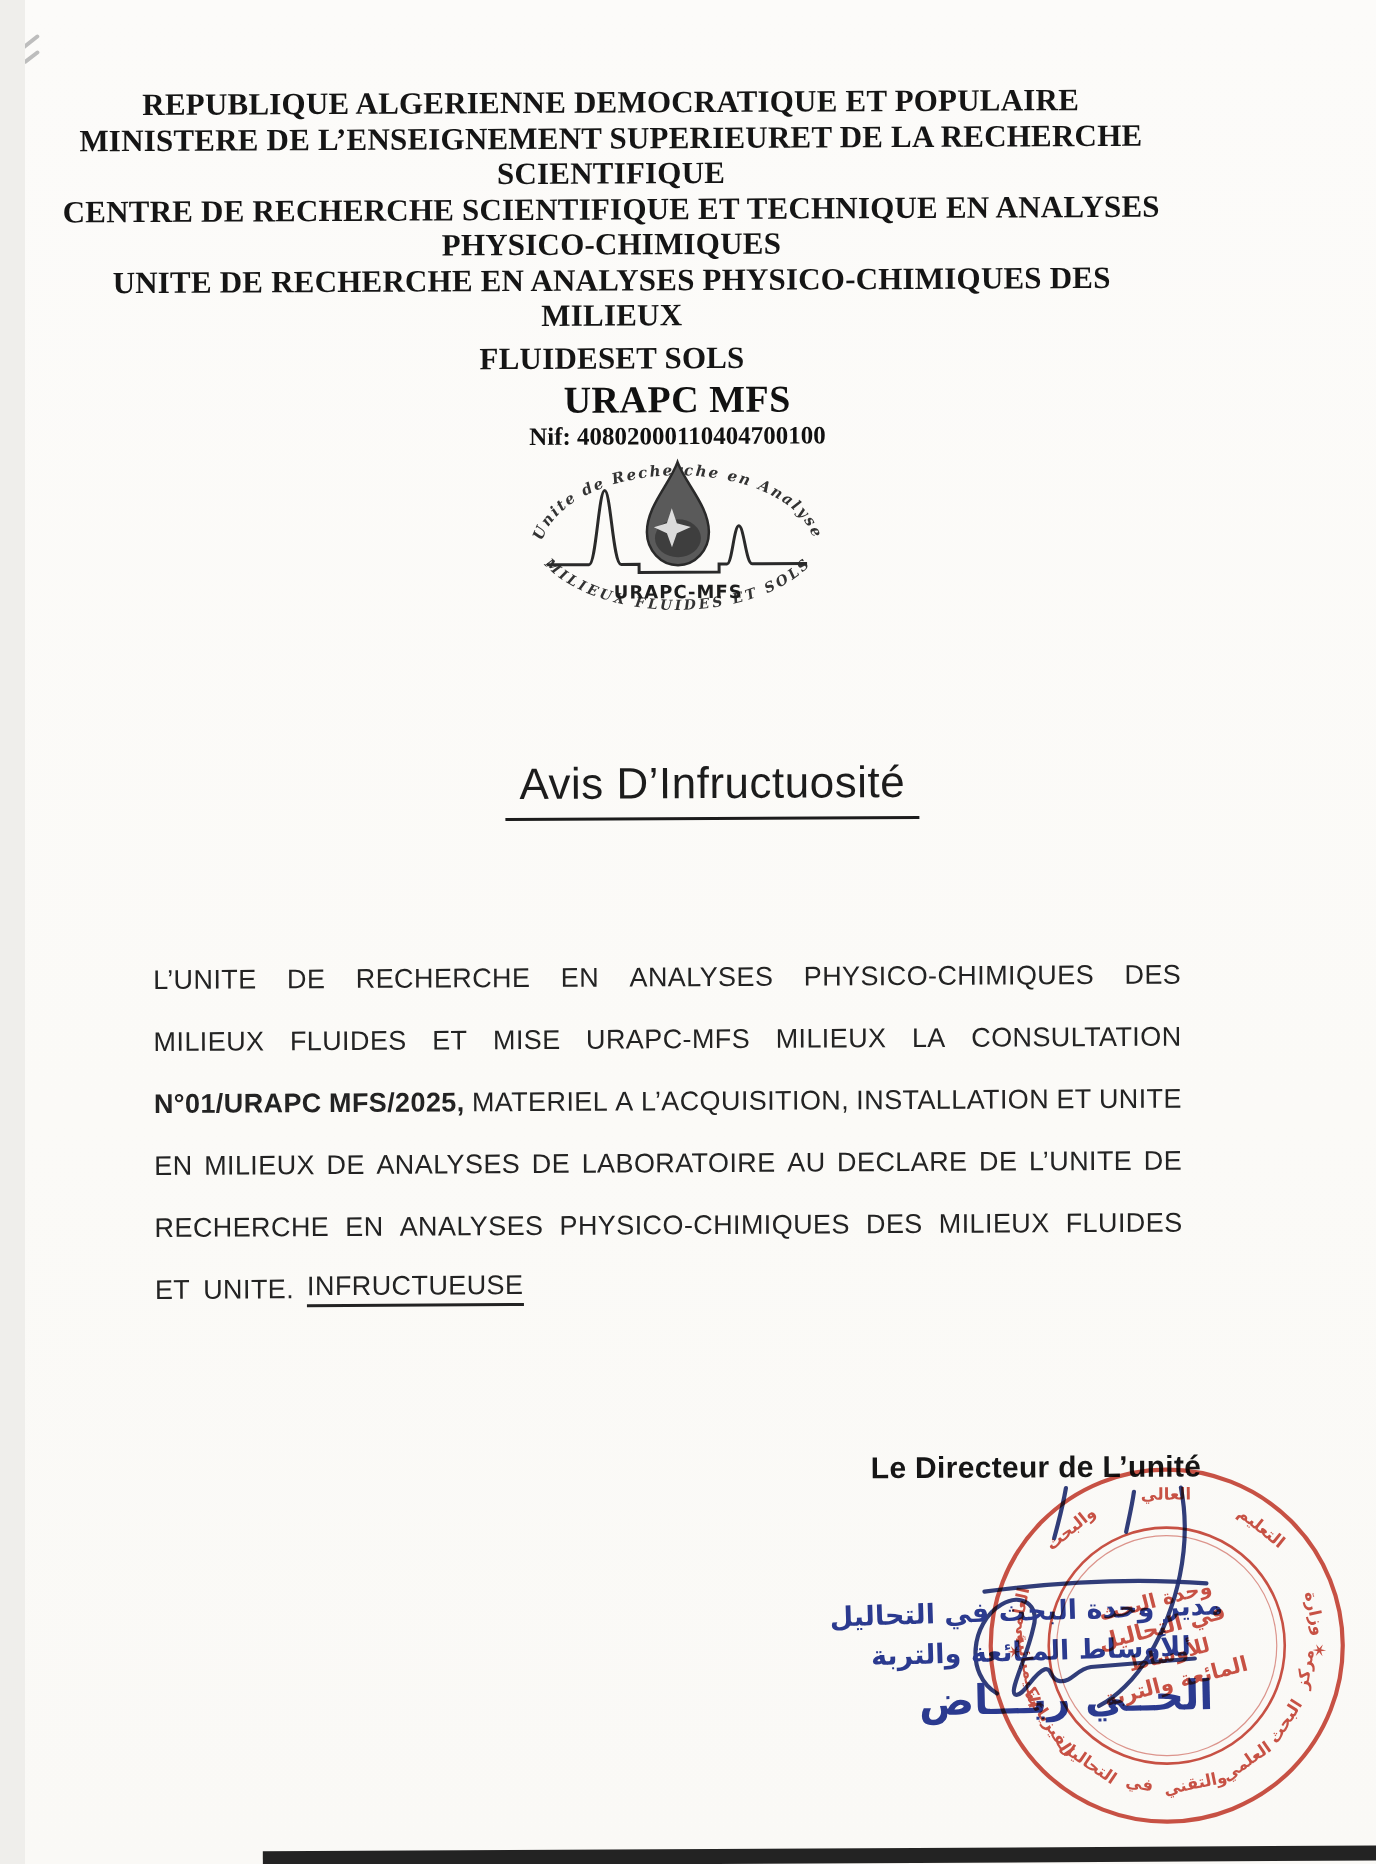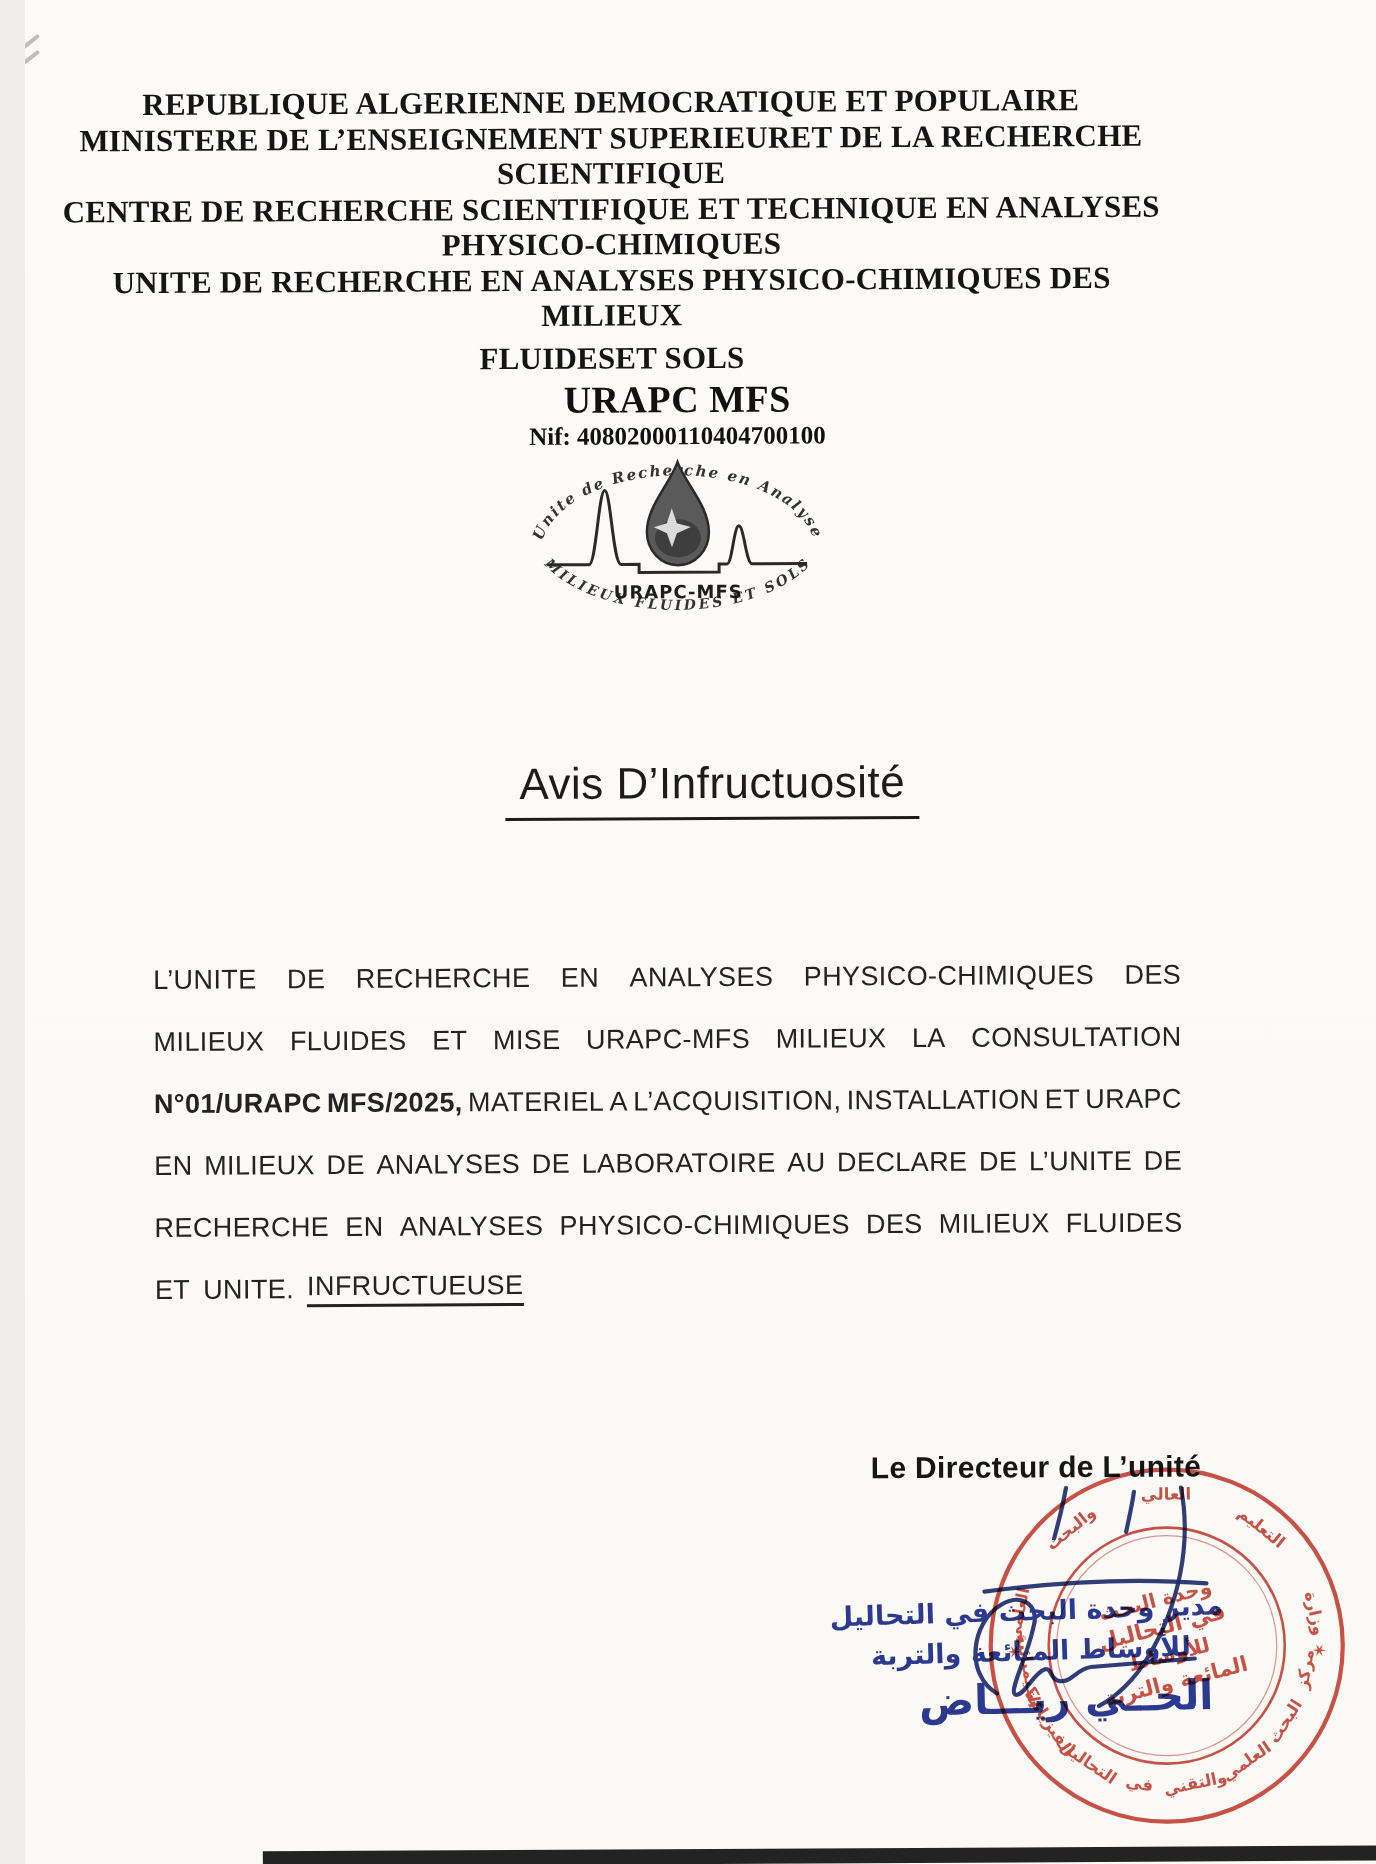--- a/index.html
+++ b/index.html
@@ -131,21 +131,21 @@
           <span>CONSULTATION</span>
         </div>
         <div class="body-line just">
           <span class="b">N°01/URAPC</span>
           <span class="b">MFS/2025,</span>
           <span>MATERIEL</span>
           <span>A</span>
           <span>L’ACQUISITION,</span>
           <span>INSTALLATION</span>
           <span>ET</span>
-          <span>URAPC</span>
+          <span>UNITE</span>
         </div>
         <div class="body-line just">
           <span>EN</span>
           <span>MILIEUX</span>
           <span>DE</span>
           <span>ANALYSES</span>
           <span>DE</span>
           <span>LABORATOIRE</span>
           <span>AU</span>
           <span>DECLARE</span>

